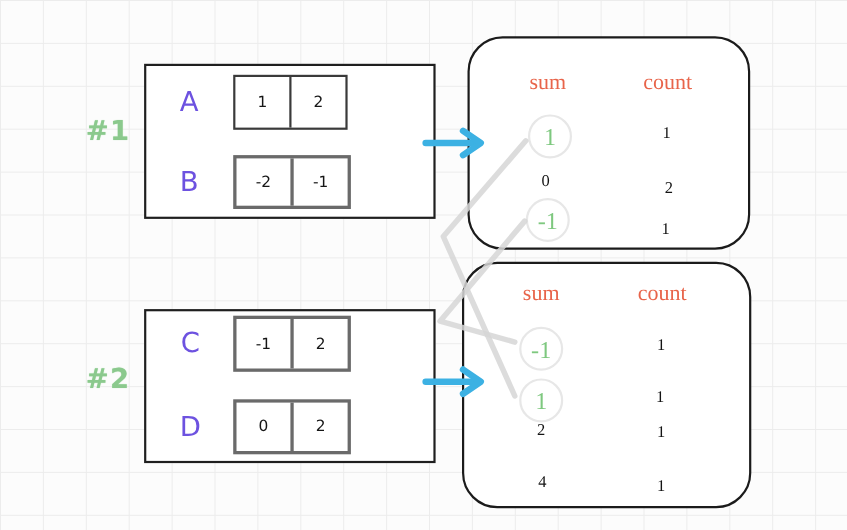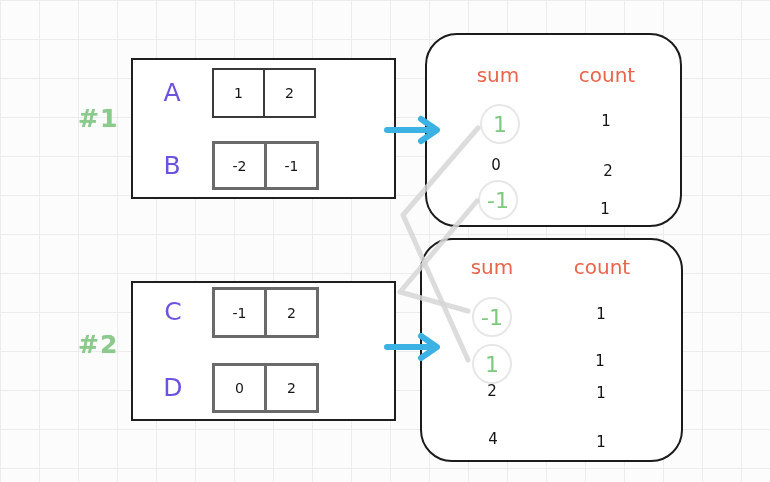--- a/index.html
+++ b/index.html
@@ -25,21 +25,21 @@
   .cells{position:absolute;display:flex;background:#fff;}
   .cells .cell{
     width:49px;display:flex;align-items:center;justify-content:center;
     font-size:14px;color:#161616;
   }
   .cells.v-black{border:2px solid #3a3a3a;}
   .cells.v-black .cell + .cell{border-left:2px solid #3a3a3a;}
   .cells.v-gray{border:3px solid #6a6a6a;}
   .cells.v-gray .cell + .cell{border-left:3px solid #6a6a6a;}
   .rtable{
-    position:absolute;background:#fff;border:2px solid #1b1b1b;border-radius:32px;
+    position:absolute;background:#fff;border:2px solid #1b1b1b;border-radius:32px;font-family:Liberation Serif, serif;
   }
   .hdr{
     position:absolute;width:70px;height:24px;line-height:24px;text-align:center;
     font-size:20px;color:#e8644a;
   }
   .rval{
     position:absolute;width:40px;height:24px;line-height:24px;text-align:center;
     font-size:15px;color:#141414;
   }
   .rval.circ{

